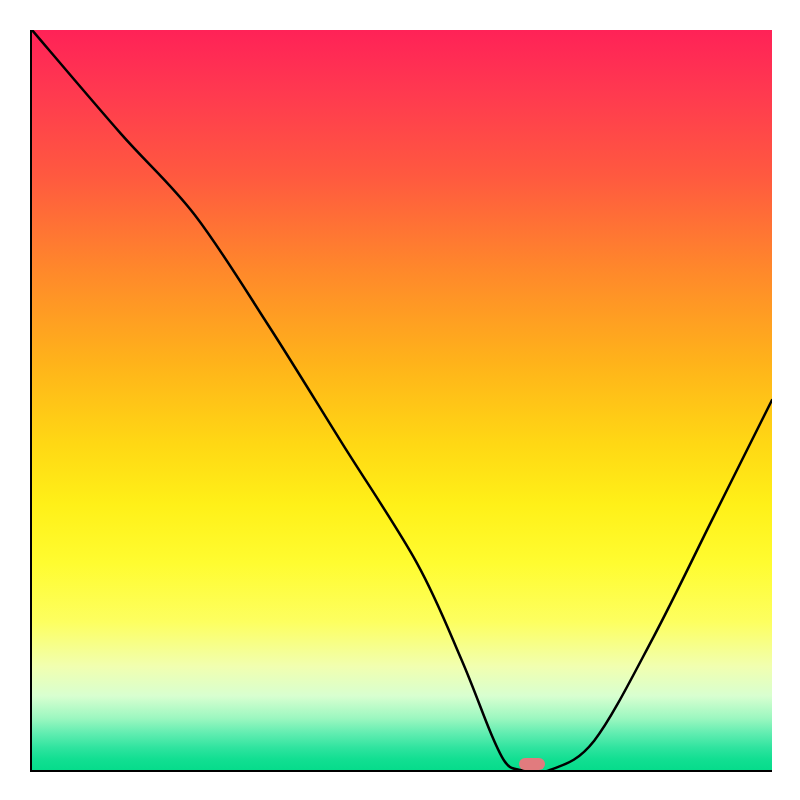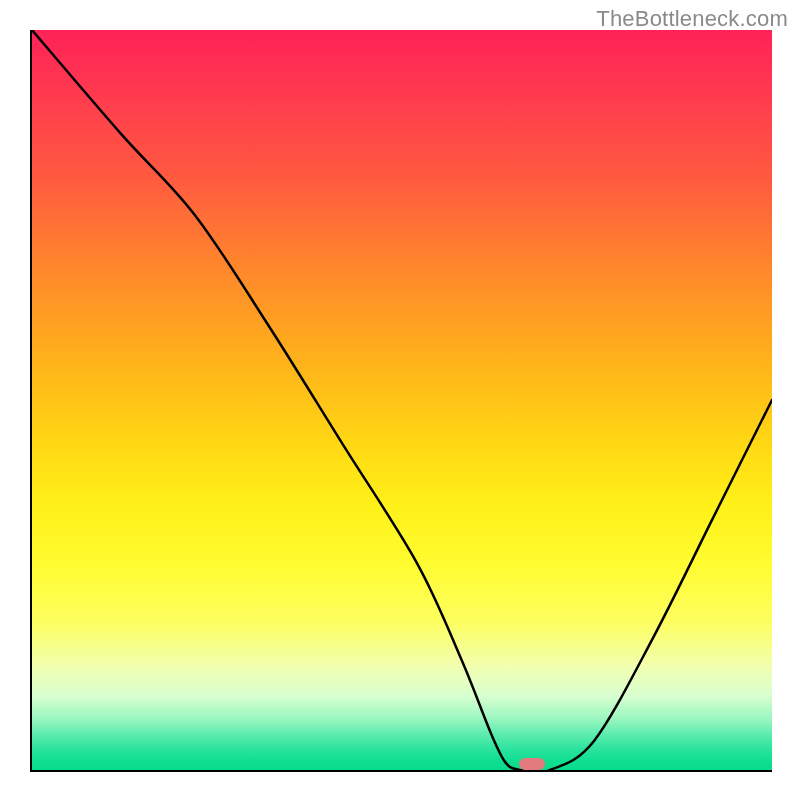--- a/index.html
+++ b/index.html
@@ -66,20 +66,19 @@
     height: 12px;
     border-radius: 6px;
     background: #e17b7e;
     transform: translate(-50%, -50%);
   }
 </style>
 </head>
 <body>
 
 <div class="chart-container">
-  <div class="watermark">TheBottleneck.com</div>
   <div class="plot-area">
     <svg class="curve" viewBox="0 0 740 740" preserveAspectRatio="none">
       <path id="curve-path" fill="none" stroke="#000" stroke-width="2.5" stroke-linecap="round" stroke-linejoin="round" d="M 0 0 C 14.799999999999999 17.26666666666667 61.66666666666666 72.7666666666667 88.8 103.60000000000002 C 115.93333333333334 134.43333333333337 138.13333333333335 152.93333333333334 162.8 185 C 187.46666666666667 217.06666666666666 212.13333333333335 257.76666666666665 236.8 296 C 261.4666666666667 334.23333333333335 286.1333333333333 374.93333333333334 310.8 414.4 C 335.4666666666667 453.8666666666666 365.06666666666666 497.0333333333333 384.8 532.8 C 404.53333333333336 568.5666666666666 416.8666666666667 600.6333333333333 429.2 629 C 441.5333333333333 657.3666666666667 451.4 685.7333333333333 458.8 703 C 466.20000000000005 720.2666666666667 468.6666666666667 726.4333333333334 473.6 732.6 C 478.53333333333336 738.7666666666667 481.00000000000006 738.7666666666667 488.40000000000003 740 C 495.8 741.2333333333333 505.6666666666667 744.9333333333334 518 740 C 530.3333333333334 735.0666666666666 545.1333333333333 732.6 562.4 710.4 C 579.6666666666666 688.1999999999999 601.8666666666667 643.8 621.6 606.8 C 641.3333333333334 569.8 661.0666666666667 527.8666666666667 680.8000000000001 488.4 C 700.5333333333334 448.93333333333334 730.1333333333333 389.73333333333335 740 370"></path>
     </svg>
     <div id="marker" class="marker" style="left: 499.5px; top: 734.08px;"></div>
   </div>
 </div>
 
 </body></html>

